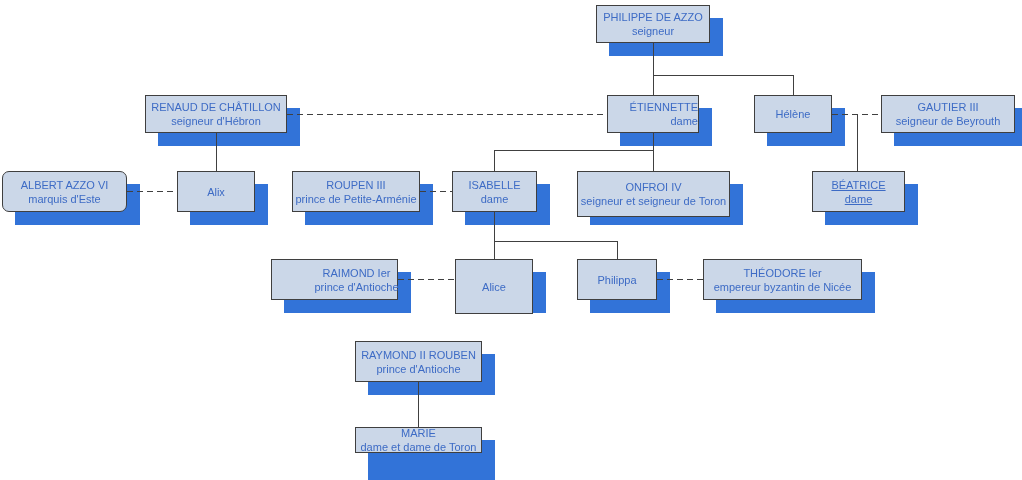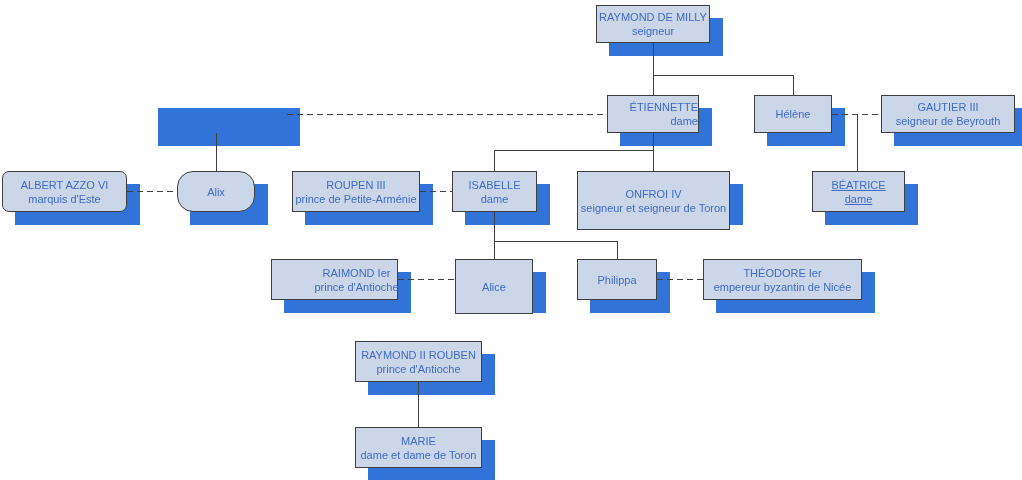--- a/index.html
+++ b/index.html
@@ -66,24 +66,28 @@
   <div class="vline" style="left:418px; top:382px; height:45px;"></div>
 
   <div class="dline" style="left:287px; top:114px; width:320px;"></div>
   <div class="dline" style="left:832px; top:114px; width:49px;"></div>
   <div class="dline" style="left:127px; top:191px; width:50px;"></div>
   <div class="dline" style="left:420px; top:191px; width:32px;"></div>
   <div class="dline" style="left:398px; top:279px; width:57px;"></div>
   <div class="dline" style="left:657px; top:279px; width:46px;"></div>
 
   <div class="node" style="left:596px; top:5px; width:114px; height:38px;">
-    <span>RAYMOND DE MILLY</span>
+    <span>PHILIPPE DE AZZO</span>
     <span>seigneur</span>
   </div>
 
+  <div class="node" style="left:145px; top:95px; width:142px; height:38px;">
+    <span>RENAUD DE CHÂTILLON</span>
+    <span>seigneur d'Hébron</span>
+  </div>
 
   <div class="node" style="left:607px; top:95px; width:92px; height:38px;align-items:flex-end;">
     <span>ÉTIENNETTE</span>
     <span>dame</span>
   </div>
 
   <div class="node" style="left:754px; top:95px; width:78px; height:38px;">
     <span>Hélène</span>
     <span></span>
   </div>
@@ -91,36 +95,36 @@
   <div class="node" style="left:881px; top:95px; width:134px; height:38px;">
     <span>GAUTIER III</span>
     <span>seigneur de Beyrouth</span>
   </div>
 
   <div class="node" style="left:2px; top:171px; width:125px; height:41px;border-radius:7px;">
     <span>ALBERT AZZO VI</span>
     <span>marquis d'Este</span>
   </div>
 
-  <div class="node" style="left:177px; top:171px; width:78px; height:41px;border-radius:16px;">
+  <div class="node" style="left:177px; top:171px; width:78px; height:41px;">
     <span>Alix</span>
     <span></span>
   </div>
 
   <div class="node" style="left:292px; top:171px; width:128px; height:41px;">
     <span>ROUPEN III</span>
     <span>prince de Petite-Arménie</span>
   </div>
 
   <div class="node" style="left:452px; top:171px; width:85px; height:41px;">
     <span>ISABELLE</span>
     <span>dame</span>
   </div>
 
-  <div class="node" style="left:577px; top:171px; width:153px; height:59px;">
+  <div class="node" style="left:577px; top:171px; width:153px; height:46px;">
     <span>ONFROI IV</span>
     <span>seigneur et seigneur de Toron</span>
   </div>
 
   <div class="node" style="left:812px; top:171px; width:93px; height:41px;text-decoration:underline;">
     <span>BÉATRICE</span>
     <span>dame</span>
   </div>
 
   <div class="node" style="left:271px; top:259px; width:127px; height:41px;padding-left:44px;">
@@ -141,21 +145,21 @@
   <div class="node" style="left:703px; top:259px; width:159px; height:41px;">
     <span>THÉODORE Ier</span>
     <span>empereur byzantin de Nicée</span>
   </div>
 
   <div class="node" style="left:355px; top:341px; width:127px; height:41px;">
     <span>RAYMOND II ROUBEN</span>
     <span>prince d'Antioche</span>
   </div>
 
-  <div class="node" style="left:355px; top:427px; width:127px; height:41px;">
+  <div class="node" style="left:355px; top:427px; width:127px; height:26px;">
     <span>MARIE</span>
     <span>dame et dame de Toron</span>
   </div>
 
 <div class="node-shadow" style="left: 609px; top: 18px; width: 114px; height: 38px;"></div>
     <div class="node-shadow" style="left: 158px; top: 108px; width: 142px; height: 38px;"></div>
     <div class="node-shadow" style="left: 620px; top: 108px; width: 92px; height: 38px;"></div>
     <div class="node-shadow" style="left: 767px; top: 108px; width: 78px; height: 38px;"></div>
     <div class="node-shadow" style="left: 894px; top: 108px; width: 134px; height: 38px;"></div>
     <div class="node-shadow" style="left: 15px; top: 184px; width: 125px; height: 41px;"></div>

